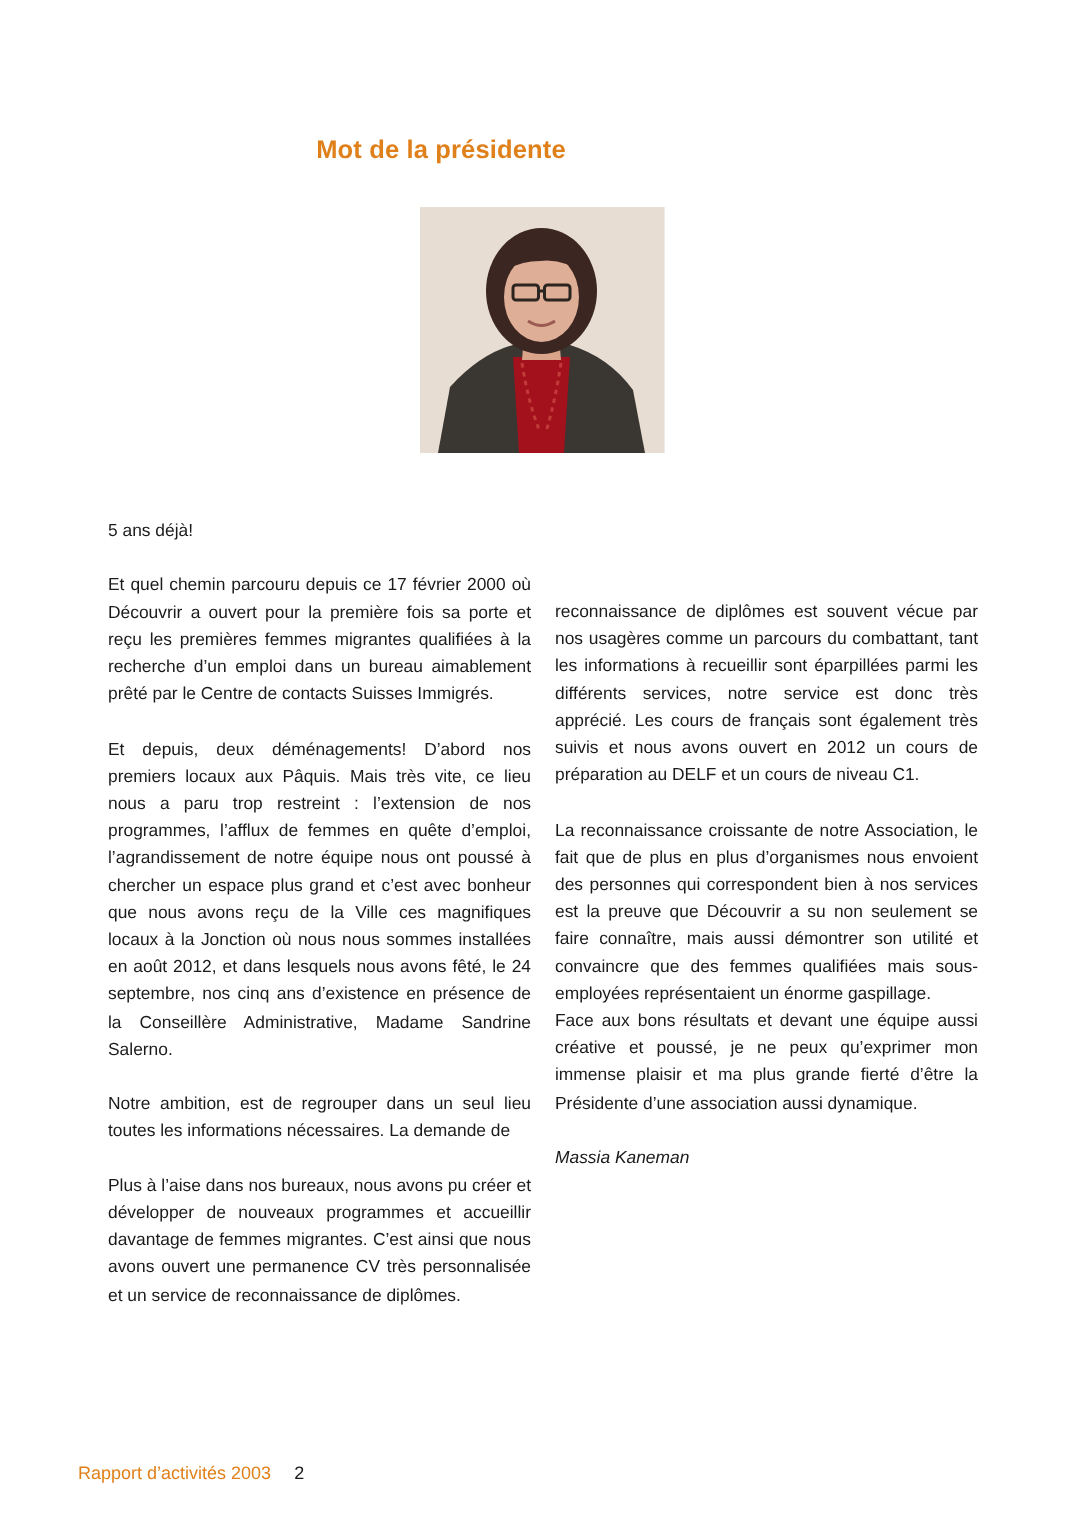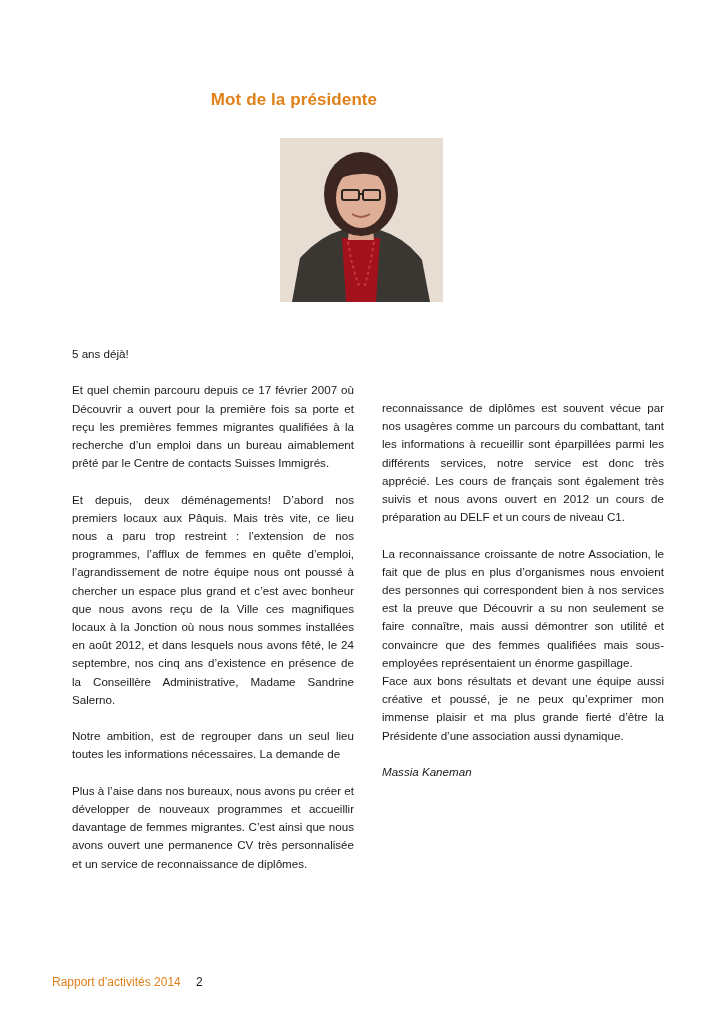--- a/index.html
+++ b/index.html
@@ -15,21 +15,21 @@
     .photo {
       position: absolute; left: 280px; top: 138px; width: 163px; height: 164px;
       background: #e6dcd1; overflow: hidden;
     }
     .photo svg { width: 100%; height: 100%; display: block; }
     .col {
       position: absolute; width: 282px; font-size: 11.6px; line-height: 18.2px;
       text-align: justify;
     }
     .col-left { left: 72px; top: 345px; }
-    .col-right { left: 382px; top: 399px; }
+    .col-right { left: 370px; top: 399px; }
     .col p { margin: 0 0 18.2px 0; }
     .col p.tight { margin-bottom: 0; margin-top: 16px; }
     .signature {
       text-align: left; font-style: italic; margin-top: 18.2px; padding-right: 12px;
     }
     .footer {
       position: absolute; left: 52px; top: 975px; font-size: 12px;
     }
     .footer .report { color: #e0801a; }
     .footer .page { color: #1a1a1a; margin-left: 12px; }
@@ -61,29 +61,29 @@
 
     <path d="M72 76 Q81 82 90 76" fill="none" stroke="#9c5a52" stroke-width="2"></path>
 
     <path d="M68 104 Q72 130 80 150" fill="none" stroke="#c23a3a" stroke-width="2" stroke-dasharray="3 3"></path>
     <path d="M94 104 Q90 130 84 150" fill="none" stroke="#c23a3a" stroke-width="2" stroke-dasharray="3 3"></path>
   </svg>
 </div>
 
 <div class="col col-left">
   <p>5 ans déjà!</p>
-  <p>Et quel chemin parcouru depuis ce 17 février 2007 où Découvrir a ouvert pour la première fois sa porte et reçu les premières femmes migrantes qualifiées à la recherche d’un emploi dans un bureau aimablement prêté par le Centre de contacts Suisses Immigrés.</p>
+  <p>Et quel chemin parcouru depuis ce 17 février 2000 où Découvrir a ouvert pour la première fois sa porte et reçu les premières femmes migrantes qualifiées à la recherche d’un emploi dans un bureau aimablement prêté par le Centre de contacts Suisses Immigrés.</p>
   <p>Et depuis, deux déménagements! D’abord nos premiers locaux aux Pâquis. Mais très vite, ce lieu nous a paru trop restreint : l’extension de nos programmes, l’afflux de femmes en quête d’emploi, l’agrandissement de notre équipe nous ont poussé à chercher un espace plus grand et c’est avec bonheur que nous avons reçu de la Ville ces magnifiques locaux à la Jonction où nous nous sommes installées en août 2012, et dans lesquels nous avons fêté, le 24 septembre, nos cinq ans d’existence en présence de la Conseillère Administrative, Madame Sandrine Salerno.</p>
   <p>Notre ambition, est de regrouper dans un seul lieu toutes les informations nécessaires. La demande de</p>
   <p>Plus à l’aise dans nos bureaux, nous avons pu créer et développer de nouveaux programmes et accueillir davantage de femmes migrantes. C’est ainsi que nous avons ouvert une permanence CV très personnalisée et un service de reconnaissance de diplômes.</p>
 </div>
 
 <div class="col col-right">
   <p>reconnaissance de diplômes est souvent vécue par nos usagères comme un parcours du combattant, tant les informations à recueillir sont éparpillées parmi les différents services, notre service est donc très apprécié. Les cours de français sont également très suivis et nous avons ouvert en 2012 un cours de préparation au DELF et un cours de niveau C1.</p>
   <p class="tight">La reconnaissance croissante de notre Association, le fait que de plus en plus d’organismes nous envoient des personnes qui correspondent bien à nos services est la preuve que Découvrir a su non seulement se faire connaître, mais aussi démontrer son utilité et convaincre que des femmes qualifiées mais sous-employées représentaient un énorme gaspillage.</p>
   <p>Face aux bons résultats et devant une équipe aussi créative et poussé, je ne peux qu’exprimer mon immense plaisir et ma plus grande fierté d’être la Présidente d’une association aussi dynamique.</p>
   <div class="signature">Massia Kaneman</div>
 </div>
 
 <div class="footer">
-  <span class="report">Rapport d’activités 2014</span>
+  <span class="report">Rapport d’activités 2003</span>
   <span class="page">2</span>
 </div>
 
 </body></html>

